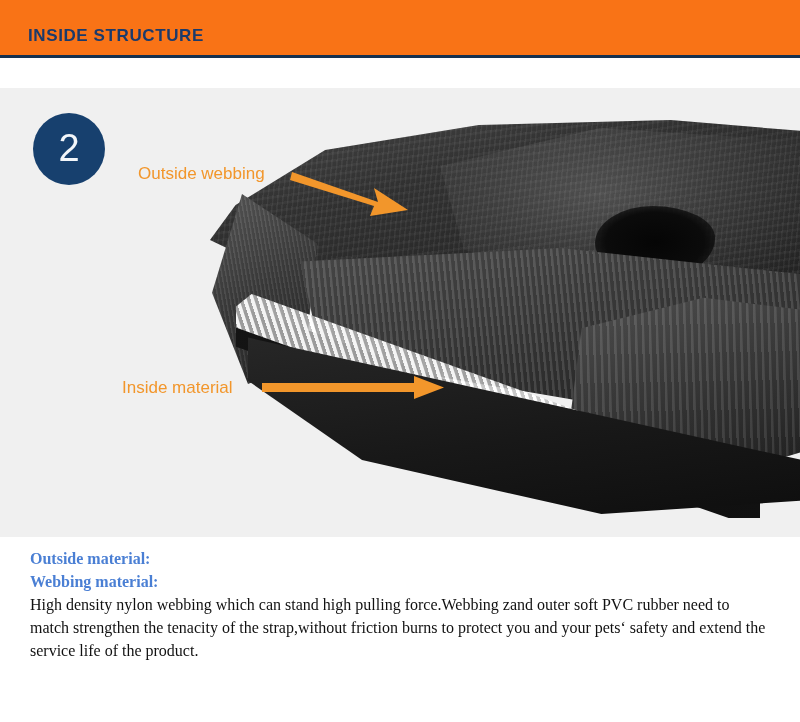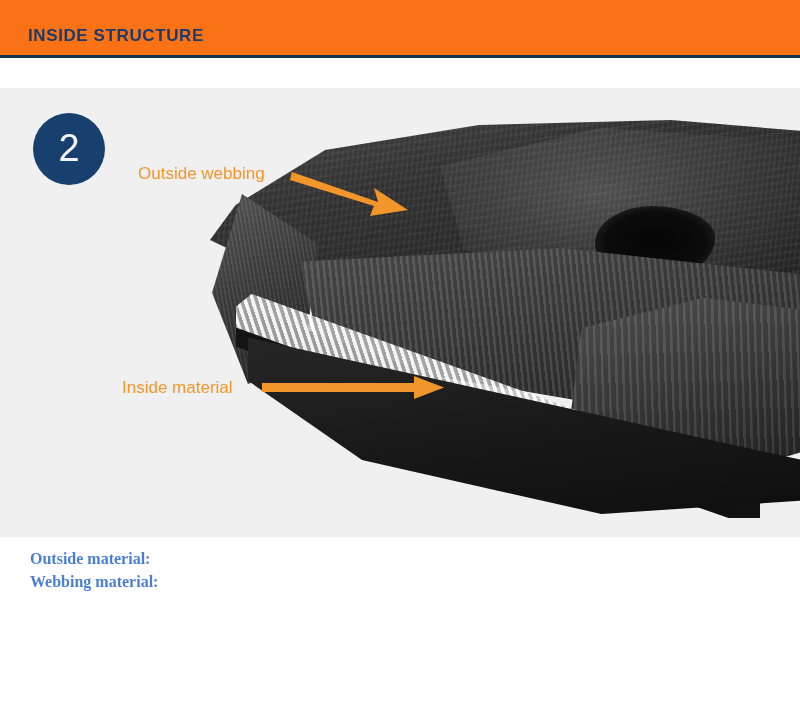--- a/index.html
+++ b/index.html
@@ -318,15 +318,16 @@
     <path d="M0 8 L152 8 L152 1 L182 12.5 L152 24 L152 17 L0 17 Z" fill="#F2962B"></path>
   </svg>
 </div>
 
 <div class="description">
   <div class="desc-inner">
 
     <p class="desc-heading">Outside material:</p>
 
     <p class="desc-heading">Webbing material:</p>
+    <p class="desc-body">High density nylon webbing which can stand high pulling force.Webbing zand outer soft PVC rubber need to match strengthen the tenacity of the strap,without friction burns to protect you and your pets‘ safety and extend the service life of the product.</p>
 
   </div>
 </div>
 
 </body></html>

